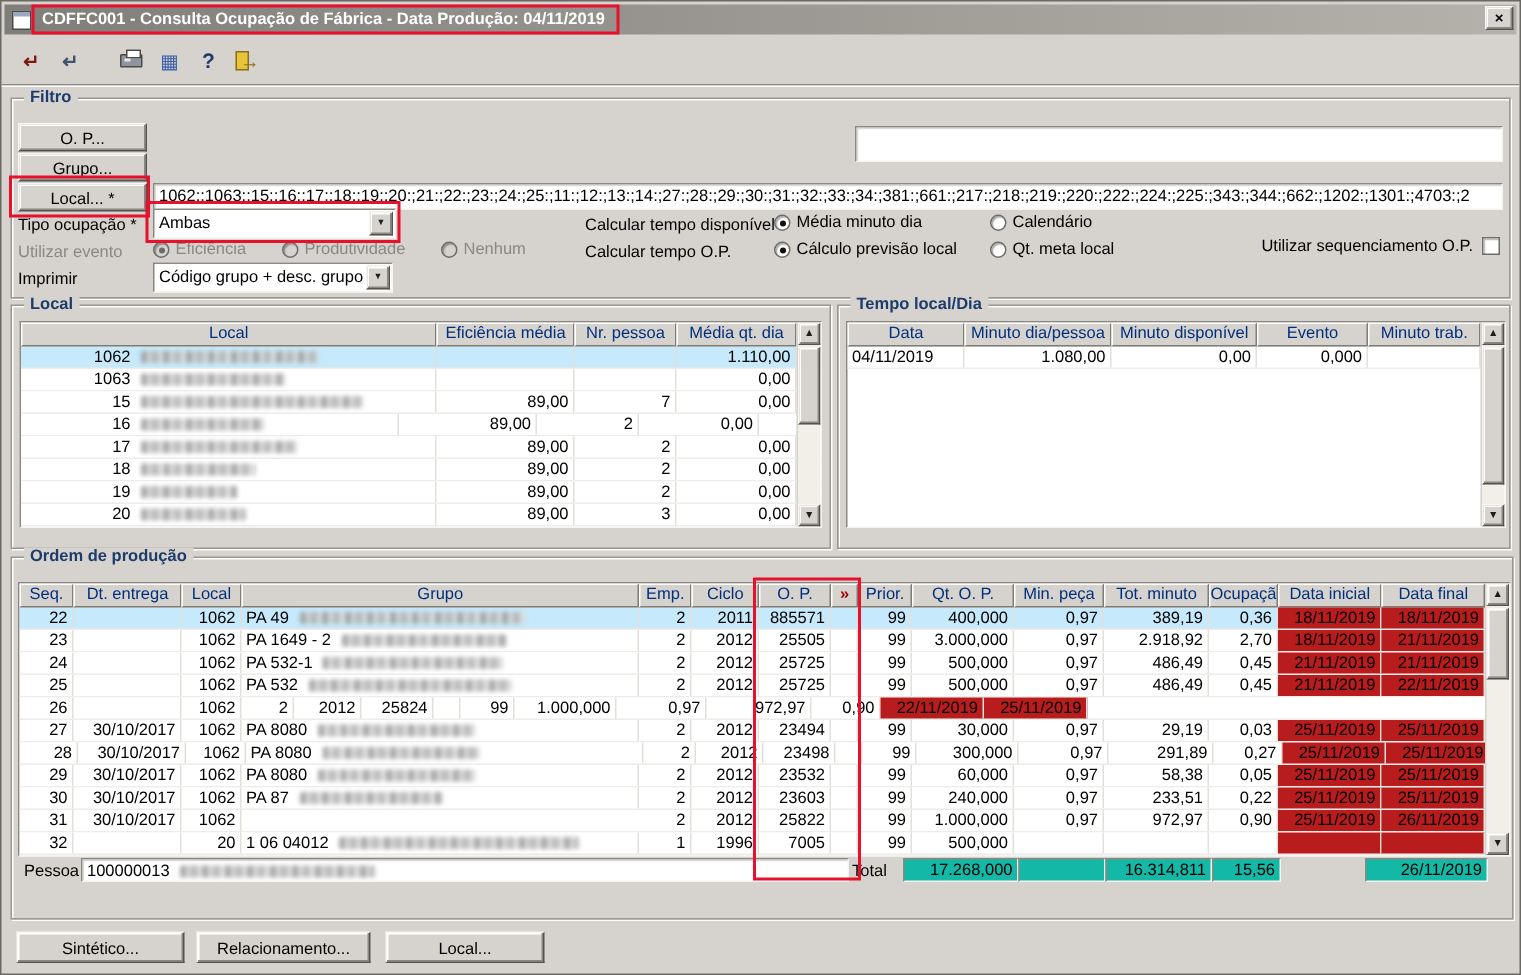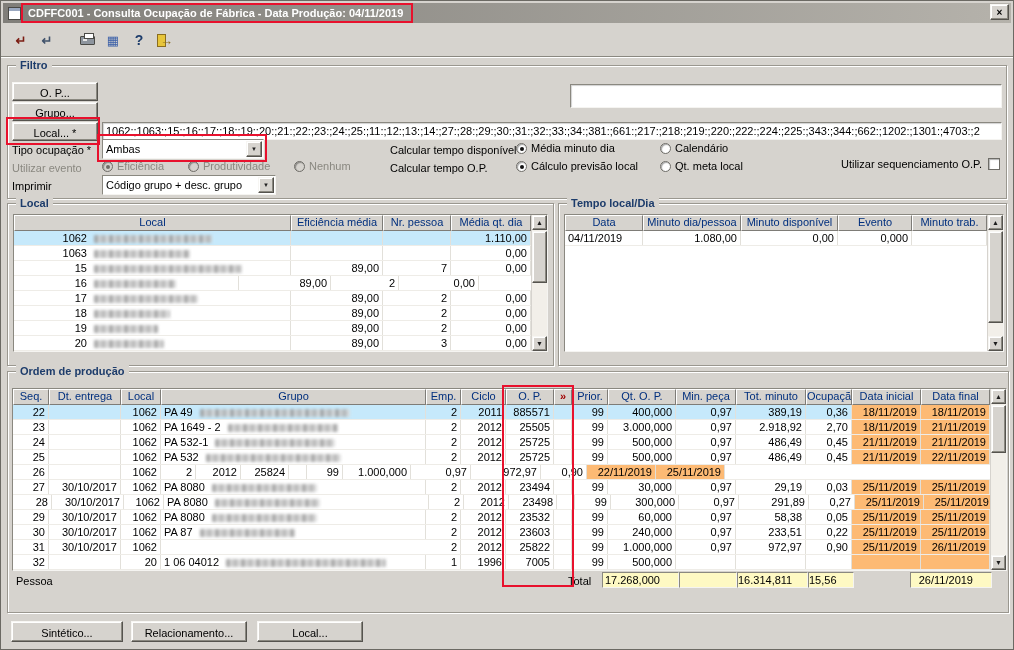--- a/index.html
+++ b/index.html
@@ -49,30 +49,30 @@
 .grid{position:absolute;background:#fff;border:1px solid;border-color:#8a8880 #f5f4f1 #f5f4f1 #8a8880;overflow:hidden}
 .ghead{display:flex;height:16px}
 .th{flex-shrink:0;background:#d6d3ce;color:#002f7e;border:1px solid;border-color:#fff #7e7c77 #7e7c77 #fff;text-align:center;line-height:13px;overflow:hidden;white-space:nowrap;font-size:11px}
 .th.hred{color:#a00000;font-weight:bold}
 .trow{display:flex;height:15px;line-height:14px;background:#fff;border-bottom:1px solid #eeece7}
 .trow.sel{background:#c6e9fb}
 .td{flex-shrink:0;border-right:1px solid #e2e0da;overflow:hidden;white-space:nowrap}
 .al{text-align:left;padding-left:3px}
 .ar{text-align:right;padding-right:3px}
 .ac{text-align:center}
-.yellow{background:#fdba74}
+.yellow{background:#b91c1c}
 .lcode{display:inline-block;width:70px;text-align:right}
 .gcode{display:inline-block}
 .blur{display:inline-block;height:8px;margin-left:7px;vertical-align:middle;border-radius:1px;opacity:.85;background:repeating-linear-gradient(90deg,#9d9d9d 0 4px,#cfcfcf 4px 7px,#b4b4b4 7px 12px,#dadada 12px 15px);filter:blur(1.4px)}
 .vscroll{position:absolute;right:0;top:0;bottom:0;width:16px;background:#f2efe9;border-left:1px solid #d6d3ce}
 .sbtn{position:absolute;left:0;width:15px;height:15px;text-align:center;font-size:7px;line-height:14px;color:#1c1c1c}
 .sbtn.up{top:0}.sbtn.down{bottom:0}
 .sthumb{position:absolute;left:0;width:15px}
 
-.ybox{position:absolute;height:16px;background:#fef9c3;border:1px solid;border-color:#8a8880 #f5f4f1 #f5f4f1 #8a8880;line-height:14px;text-align:right;padding-right:18px;overflow:hidden}
+.ybox{position:absolute;height:16px;background:#14b8a6;border:1px solid;border-color:#8a8880 #f5f4f1 #f5f4f1 #8a8880;line-height:14px;text-align:right;padding-right:3px;overflow:hidden}
 
 .anno{position:absolute;border:2px solid #e8112d;pointer-events:none;z-index:60}
 </style>
 </head>
 <body>
 
 <div class="window">
 
   <div class="titlebar">
     <span class="app-icon"></span>
@@ -151,21 +151,21 @@
       <span class="radio"></span>
       <span>Qt. meta local</span>
     </label>
 
     <div class="seqline" style="right:6px;top:92px">
       <span>Utilizar sequenciamento O.P.</span>
       <span class="checkbox"></span>
     </div>
 
     <span class="lbl" style="left:4px;top:113px">Imprimir</span>
-    <div class="combo" style="left:94px;top:109px;width:174px">
+    <div class="combo" style="left:94px;top:109px;width:160px">
       <span class="ctext">Código grupo + desc. grupo</span>
       <span class="cbtn raised">▼</span>
     </div>
   </div>
 
   <div class="group" style="left:6px;top:202px;width:547px;height:163px">
     <span class="legend">Local</span>
     <div class="grid" style="left:5px;top:10px;width:535px;height:138px">
       <div class="ghead" id="local-head">
           <div class="th" style="width: 277px;">Local</div>
@@ -186,21 +186,21 @@
             <div class="td ar" style="width: 68px;"></div>
             <div class="td ar" style="width: 80px;">0,00</div>
           </div>
           <div class="trow">
             <div class="td al" style="width: 277px;"><span class="lcode">15</span><span class="blur" style="width:148px"></span></div>
             <div class="td ar" style="width: 92px;">89,00</div>
             <div class="td ar" style="width: 68px;">7</div>
             <div class="td ar" style="width: 80px;">0,00</div>
           </div>
           <div class="trow">
-            <div class="td al" style="width: 225px;"><span class="lcode">16</span><span class="blur" style="width:82px"></span></div>
+            <div class="td al" style="width: 252px;"><span class="lcode">16</span><span class="blur" style="width:82px"></span></div>
             <div class="td ar" style="width: 92px;">89,00</div>
             <div class="td ar" style="width: 68px;">2</div>
             <div class="td ar" style="width: 80px;">0,00</div>
           </div>
           <div class="trow">
             <div class="td al" style="width: 277px;"><span class="lcode">17</span><span class="blur" style="width:104px"></span></div>
             <div class="td ar" style="width: 92px;">89,00</div>
             <div class="td ar" style="width: 68px;">2</div>
             <div class="td ar" style="width: 80px;">0,00</div>
           </div>
@@ -467,20 +467,23 @@
           </div>
         </div>
       <div class="vscroll">
         <div class="sbtn up raised">▲</div>
         <div class="sthumb raised" style="top:16px;height:48px"></div>
         <div class="sbtn down raised">▼</div>
       </div>
     </div>
 
     <span class="lbl" style="left:8px;top:202px">Pessoa</span>
+    <div class="field sunken" style="left:46px;top:200px;width:512px;height:16px">
+      <span>100000013</span><span class="blur" style="width:130px"></span>
+    </div>
     <span class="lbl" style="left:560px;top:202px">Total</span>
     <div class="ybox" style="left:594px;top:200px;width:77px">17.268,000</div>
     <div class="ybox" style="left:671px;top:200px;width:58px"></div>
     <div class="ybox" style="left:729px;top:200px;width:71px">16.314,811</div>
     <div class="ybox" style="left:800px;top:200px;width:46px">15,56</div>
     <div class="ybox" style="left:902px;top:200px;width:82px">26/11/2019</div>
   </div>
 
   <button class="btn raised" style="left:10px;top:620px;width:112px;height:21px">Sintético...</button>
   <button class="btn raised" style="left:130px;top:620px;width:116px;height:21px">Relacionamento...</button>

